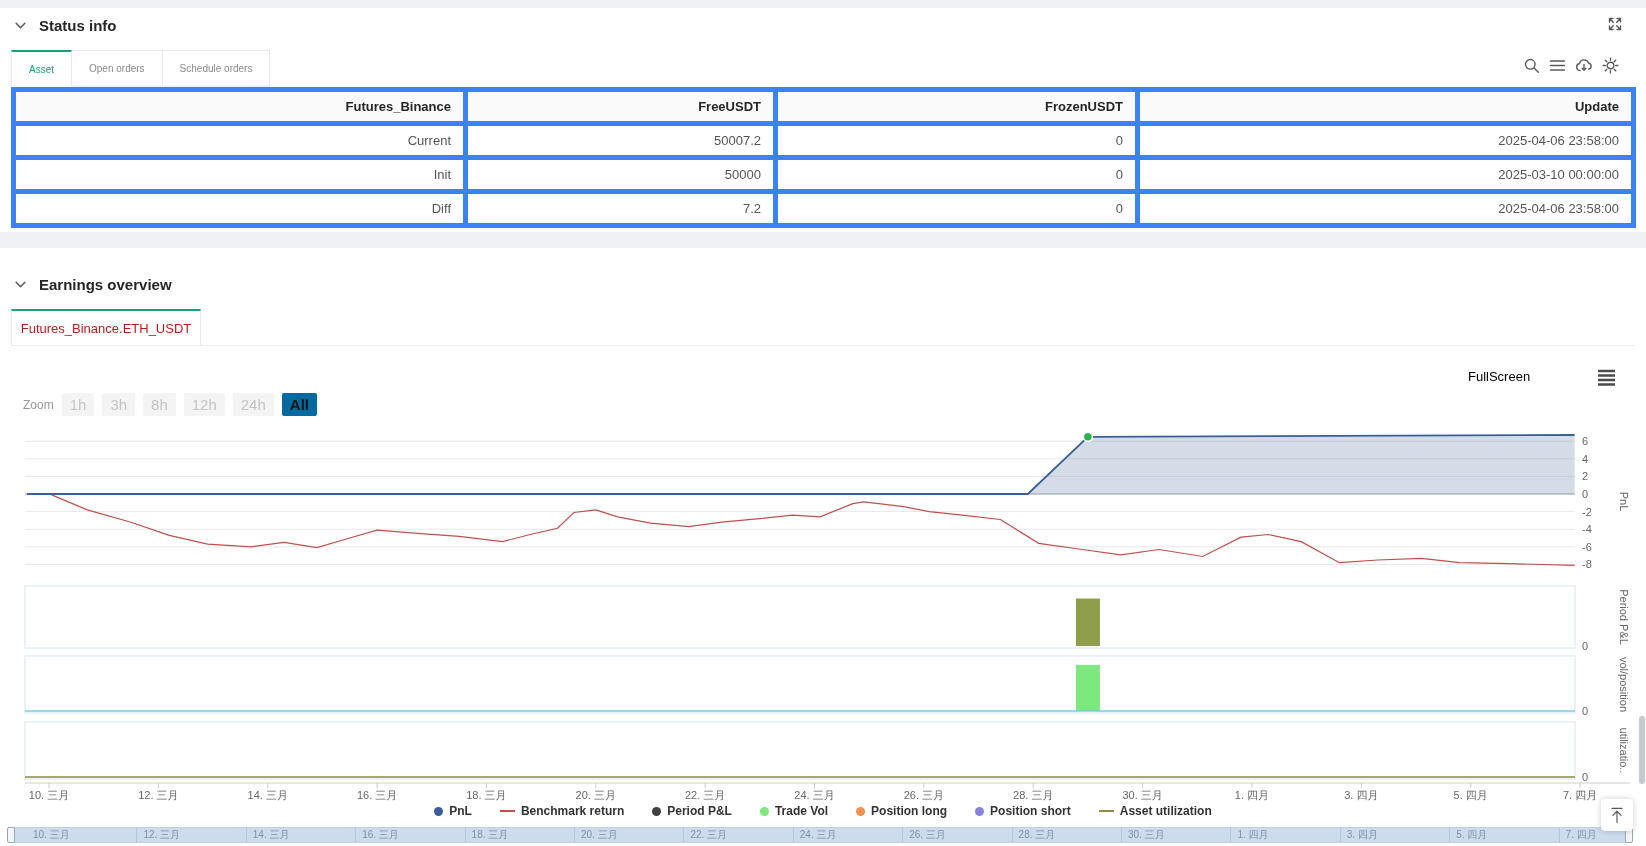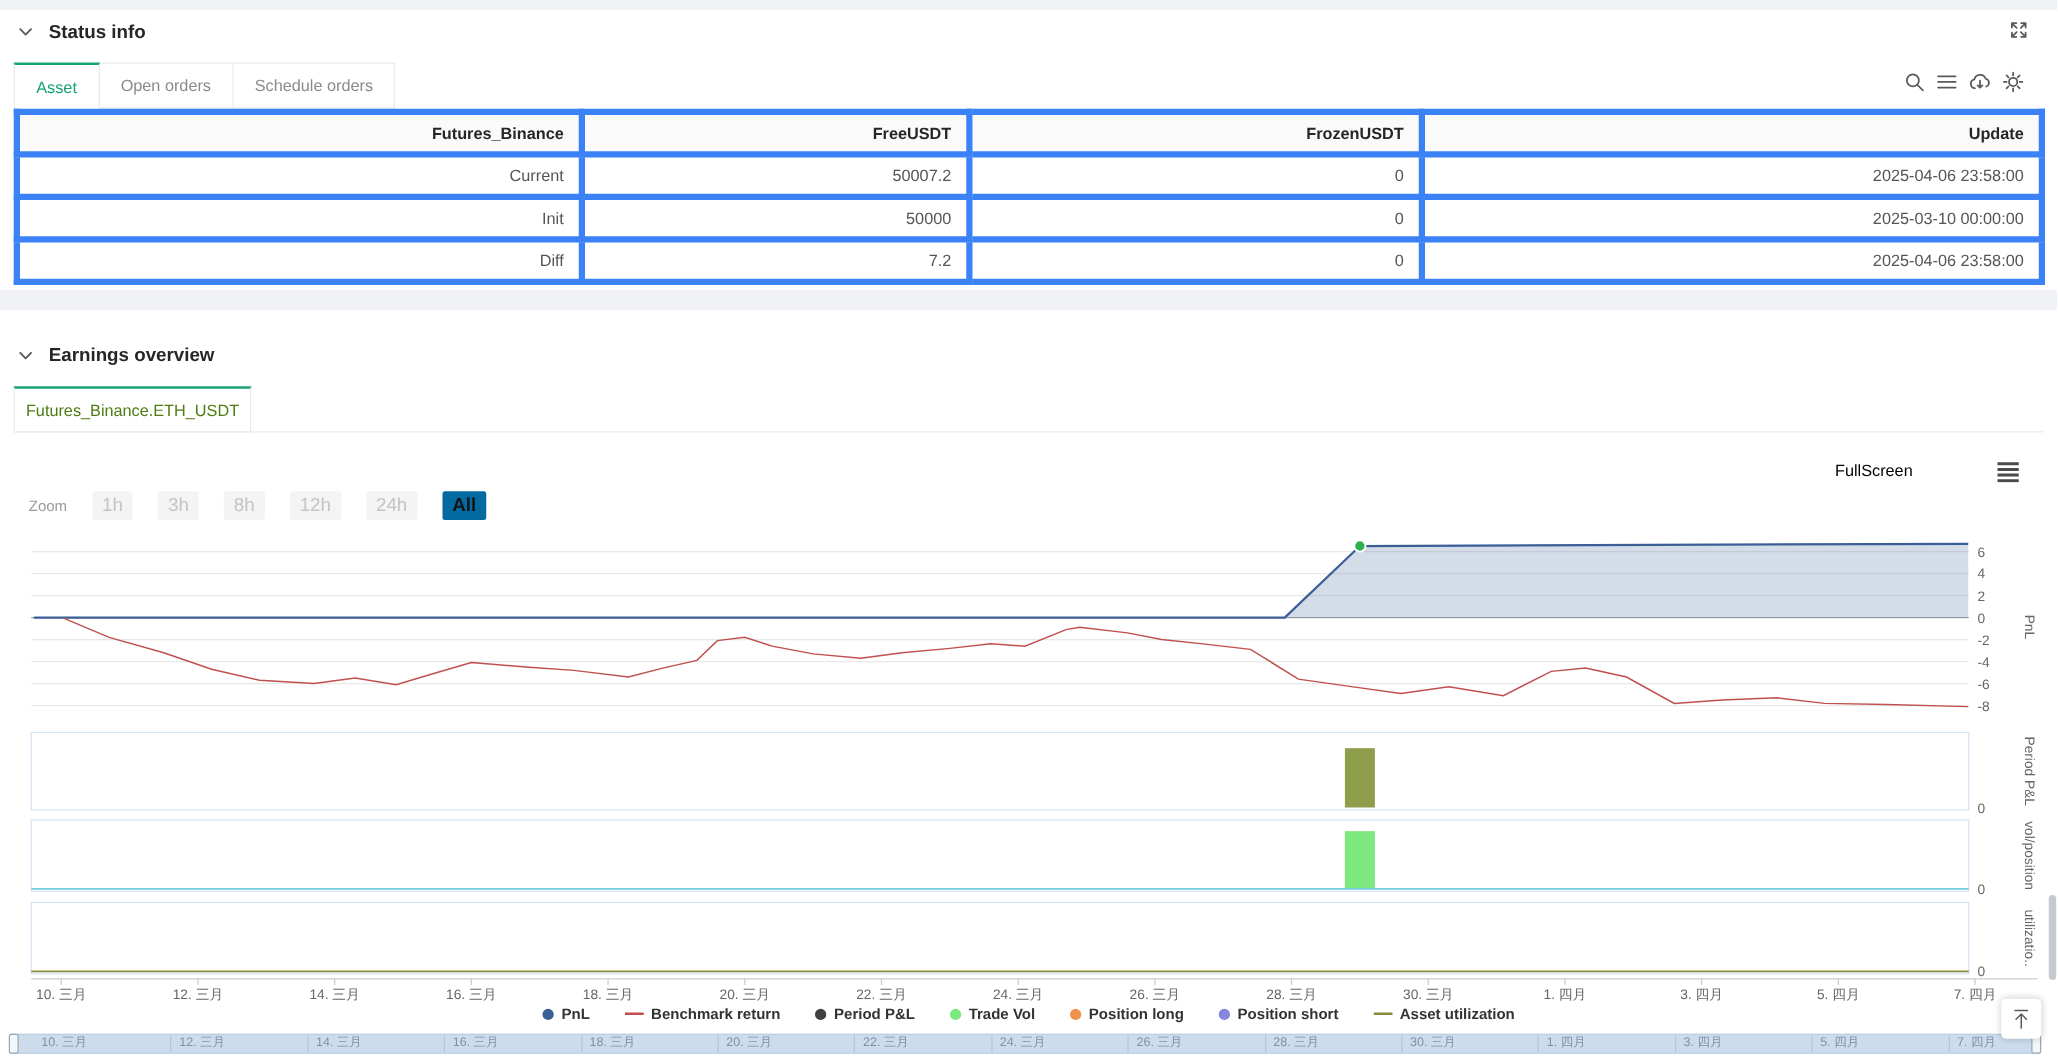--- a/index.html
+++ b/index.html
@@ -7,44 +7,44 @@
   font-family:"Liberation Sans","DejaVu Sans",sans-serif;color:#333}
 .page{position:relative;width:1646px;height:846px;background:#fff;overflow:hidden}
 .strip{position:absolute;left:0;width:1646px;background:#eff1f4}
 .card{position:absolute;left:0;width:1646px;background:#fff}
 .section-header{position:absolute;display:flex;align-items:center;gap:12px;
   font-size:15px;font-weight:700;color:#262626;cursor:pointer}
 .icon-btn{display:inline-flex;align-items:center;justify-content:center;cursor:pointer}
 svg.ic{stroke:#5a5a5a;fill:none;stroke-width:1.4;stroke-linecap:round;stroke-linejoin:round}
 
 .tabs{position:absolute;left:11px;top:50px;display:flex}
-.tab{height:37px;padding:2px 17px;display:flex;align-items:center;font-size:13px;color:#8a8a8a;
+.tab{height:37px;padding:2px 17px;display:flex;align-items:center;font-size:10px;color:#8a8a8a;
   background:#fff;border:1px solid #e9e9e9;border-left-width:0;cursor:pointer;white-space:nowrap}
 .tab:first-child{border-left-width:1px}
 .tab.active{color:#17a374;border-top:2px solid #17a374;border-bottom-color:#fff}
 .toolbar{position:absolute;left:1523px;top:57px;display:flex;gap:9px;align-items:center}
 
 .asset-table{position:absolute;left:11px;top:87px;width:1620px;border-collapse:collapse;
   table-layout:fixed;font-size:13px}
 .asset-table th,.asset-table td{border:5px solid #3b82f6;padding:7px 12px;text-align:right;height:32px;
   white-space:nowrap;overflow:hidden}
 .asset-table th{background:#fafafa;color:#262626;font-weight:700}
 .asset-table td{color:#555}
 .link{color:#59a0f2;cursor:pointer}
 .danger{color:#e64b44}
 
 .symbol-tab{position:absolute;left:11px;top:309px;width:190px;height:37px;background:#fff;
-  border:1px solid #e9e9e9;border-top:2px solid #17a374;color:#4d7c0f;font-size:13px;
+  border:1px solid #e9e9e9;border-top:2px solid #17a374;color:#b91c1c;font-size:13px;
   display:flex;align-items:center;justify-content:center;cursor:pointer}
 .tabline2{position:absolute;left:11px;top:345px;width:1624px;height:1px;background:#ececec}
 .summary{position:absolute;left:0;top:361px;width:1646px;text-align:center;
   font-size:13.5px;color:#404040}
 .fullscreen{position:absolute;left:1468px;top:369px;font-size:13px;color:#000000;cursor:pointer}
 .chart-menu{position:absolute;left:1597px;top:369px;cursor:pointer}
-.zoom-row{position:absolute;left:23px;top:393px;display:flex;align-items:center;gap:20px;
+.zoom-row{position:absolute;left:23px;top:393px;display:flex;align-items:center;gap:8px;
   font-size:12px;color:#9a9a9a}
 .zoom-btn{font-size:15px;color:#c4c4c4;background:#f4f4f4;padding:3px 8px;border-radius:2px;cursor:pointer}
 .zoom-btn.active{background:#0369a1;color:#141414;font-weight:700}
 #chart-svg{position:absolute;left:0;top:415px}
 #chart-svg text{font-family:"Liberation Sans","DejaVu Sans",sans-serif}
 
 .legend{position:absolute;left:0;top:804px;width:1646px;display:flex;justify-content:center;
   gap:28px;align-items:center;font-size:12px;font-weight:600;color:#333}
 .lg-item{display:flex;align-items:center;cursor:pointer}
 .lg-dot{width:9px;height:9px;border-radius:50%;display:inline-block;margin-right:6px}

